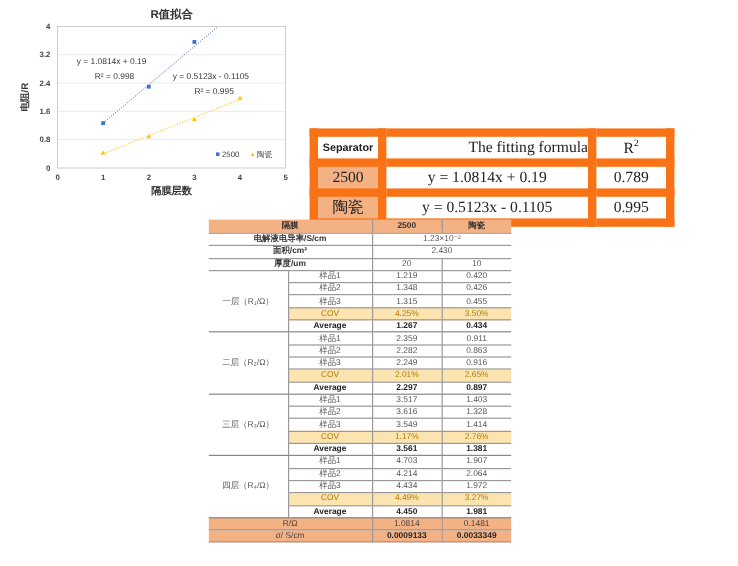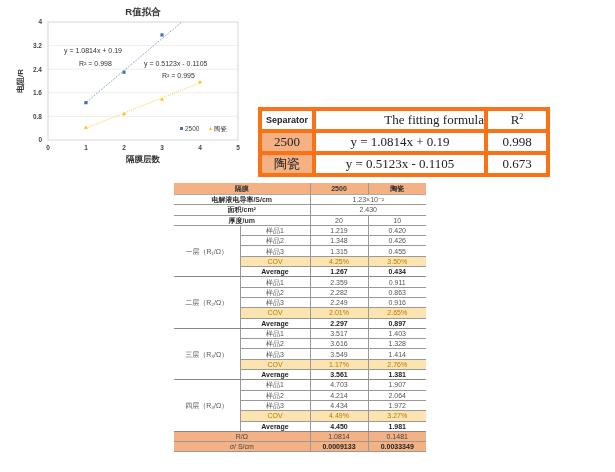--- a/index.html
+++ b/index.html
@@ -1,19 +1,19 @@
 <!DOCTYPE html>
 <html><head>
 <meta charset="utf-8">
 <style>
   html,body{margin:0;padding:0;background:#fff;}
   body{width:615px;height:472px;position:relative;overflow:hidden;font-family:"Liberation Sans","DejaVu Sans",sans-serif;}
   #chart{position:absolute;left:0;top:0;width:250px;height:170px;}
   #fit-table{position:absolute;left:258px;top:107px;border-collapse:collapse;font-family:"Liberation Serif","DejaVu Serif",serif;}
-  #fit-table td,#fit-table th{border:4px solid #f97316;height:18px;padding:0;text-align:center;font-weight:normal;font-size:13px;color:#222;}
+  #fit-table td,#fit-table th{border:7px solid #f97316;height:18px;padding:0;text-align:center;font-weight:normal;font-size:13px;color:#222;}
   #fit-table th.sep{font-family:"Liberation Sans",sans-serif;font-weight:bold;font-size:9px;width:50px;}
   #fit-table th.f{width:168px;text-align:right;}
   #fit-table th.r{width:58px;}
   #fit-table td.lab{background:#f4b183;}
   #data-table{position:absolute;left:174px;top:183px;border-collapse:collapse;font-size:7px;color:#555;}
   #data-table td{height:9.3px;padding:0;text-align:center;border-bottom:1px solid #999;line-height:9px;}
   #data-table tr.hdr td{background:#f4b183;font-weight:bold;color:#333;height:11px;border-bottom:1px solid #aaa;}
   #data-table td.grp{border-right:1px solid #999;text-align:center;}
   #data-table td.vline{border-right:1px solid #999;}
   #data-table tr.cov td.c{background:#fce4b0;color:#b47a00;}
@@ -78,26 +78,26 @@
 <table id="fit-table">
   <tbody>
       <tr>
     <th class="sep">Separator</th>
     <th class="f">The fitting formula</th>
     <th class="r"><span>R</span><sup style="font-size:8px">2</sup></th>
   </tr>
   <tr>
     <td class="lab">2500</td>
     <td>y = 1.0814x + 0.19</td>
-    <td>0.998</td>
+    <td>0.789</td>
   </tr>
   <tr>
     <td class="lab">陶瓷</td>
     <td>y = 0.5123x - 0.1105</td>
-    <td>0.673</td>
+    <td>0.995</td>
   </tr>
 </tbody>
   </table>
 
 <table id="data-table">
   <colgroup>
       <col class="c1">
       <col class="c2">
       <col class="c3">
       <col class="c4">

